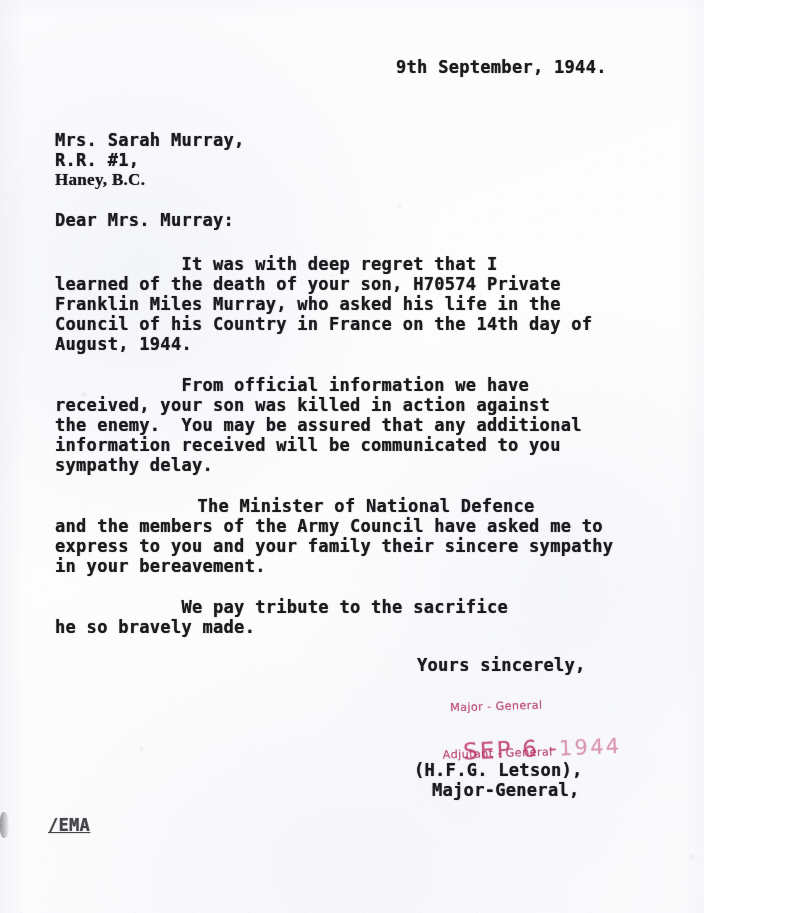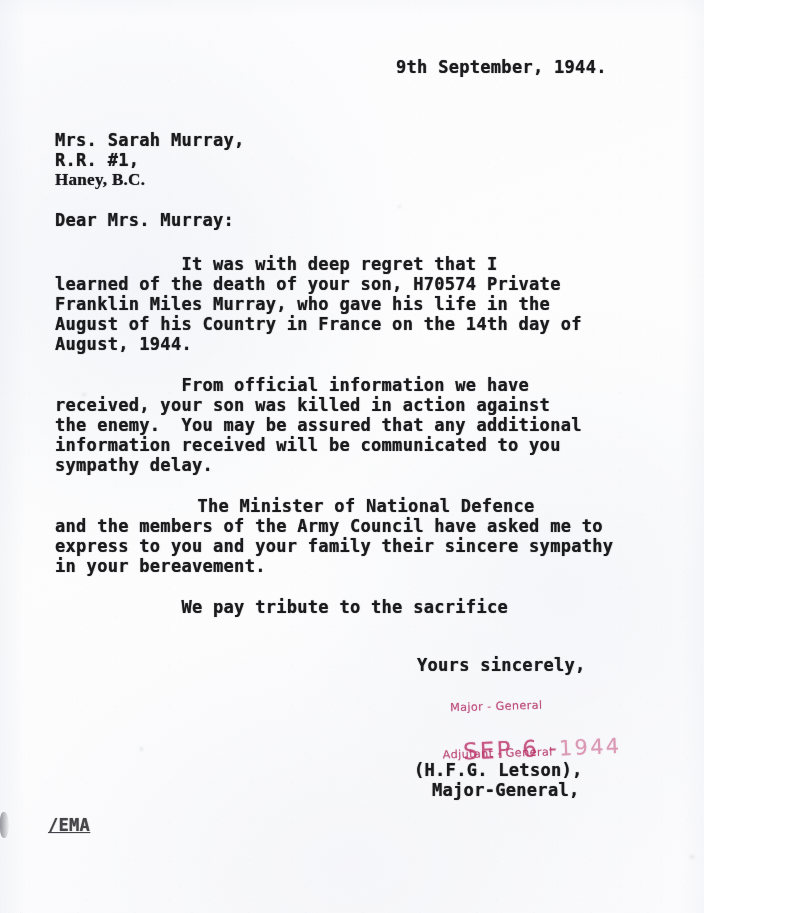--- a/index.html
+++ b/index.html
@@ -144,36 +144,37 @@
   <div class="typed" style="left:396px; top:57px;">9th September, 1944.</div>
 
   <div class="typed" style="left:55px; top:130px;">Mrs. Sarah Murray,</div>
   <div class="typed" style="left:55px; top:150px;">R.R. #1,</div>
   <div class="typed" style="left:55px; top:170px;font-family:Liberation Serif, serif;">Haney, B.C.</div>
 
   <div class="typed" style="left:55px; top:210px;text-align:right;">Dear Mrs. Murray:</div>
 
   <div class="typed" style="left:55px; top:254px;">            It was with deep regret that I</div>
   <div class="typed" style="left:55px; top:274px;">learned of the death of your son, H70574 Private</div>
-  <div class="typed" style="left:55px; top:294px;">Franklin Miles Murray, who gave his life in the</div>
-  <div class="typed" style="left:55px; top:314px;">August of his Country in France on the 14th day of</div>
+  <div class="typed" style="left:55px; top:294px;">Franklin Miles Murray, who asked his life in the</div>
+  <div class="typed" style="left:55px; top:314px;">Council of his Country in France on the 14th day of</div>
   <div class="typed" style="left:55px; top:334px;">August, 1944.</div>
 
   <div class="typed" style="left:55px; top:375px;">            From official information we have</div>
   <div class="typed" style="left:55px; top:395px;">received, your son was killed in action against</div>
   <div class="typed" style="left:55px; top:415px;">the enemy.  You may be assured that any additional</div>
   <div class="typed" style="left:55px; top:435px;">information received will be communicated to you</div>
   <div class="typed" style="left:55px; top:455px;">sympathy delay.</div>
 
   <div class="typed" style="left:71px; top:496px;">            The Minister of National Defence</div>
   <div class="typed" style="left:55px; top:516px;">and the members of the Army Council have asked me to</div>
   <div class="typed" style="left:55px; top:536px;">express to you and your family their sincere sympathy</div>
   <div class="typed" style="left:55px; top:556px;">in your bereavement.</div>
 
   <div class="typed" style="left:55px; top:597px;">            We pay tribute to the sacrifice</div>
+  <div class="typed" style="left:55px; top:617px;">he so bravely made.</div>
 
   <div class="typed" style="left:417px; top:655px;">Yours sincerely,</div>
 
   <div class="stamp stamp-sig" style="left:432px; top:668px; width:130px;">
     <div>Major - General</div>
     <div>Adjutant - General</div>
   </div>
 
   <div class="stamp stamp-date" style="left:425px; top:710px;">
     <span>SEP 6 -</span><span class="yr">1944</span>

